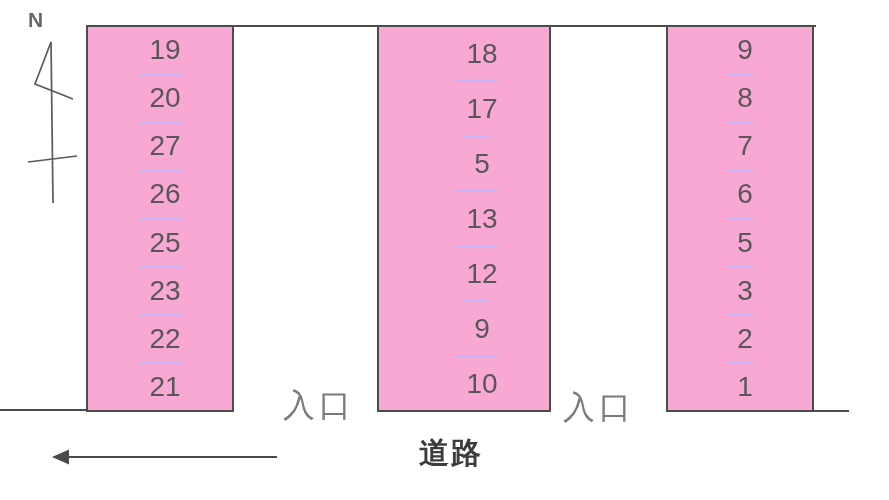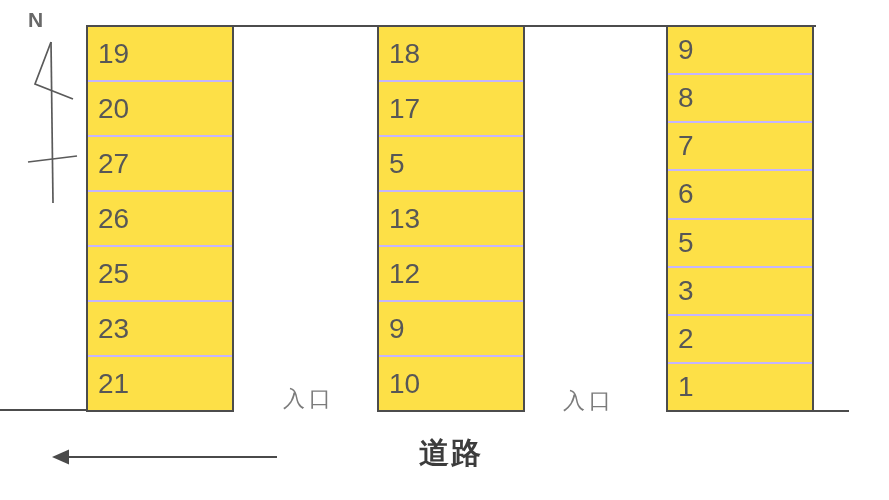--- a/index.html
+++ b/index.html
@@ -12,26 +12,27 @@
   }
   .stage { position: absolute; inset: 0; }
 
   
   .col {
     position: absolute;
     top: 25px;
     width: 144px;   
     height: 383px;  
     border: 2px solid #4c4c4c;
-    background: #fde047;
+    background: #f9a8d4;
     display: flex;
     flex-direction: column;
+    align-items: center;
   }
   .col-west   { left: 86px; }
-  .col-center { left: 377px; }
+  .col-center { left: 377px; padding-left: 26px; }
   .col-east   { left: 666px; }
 
   .cell {
     flex: 1;
     display: flex;
     align-items: center;
     padding-left: 10px;
     font-size: 28px;
     color: #575757;
   }
@@ -46,21 +47,21 @@
   }
 
   
   .ground { position: absolute; height: 2px; background: #4c4c4c; }
   .ground-left  { left: 0;     top: 409px; width: 88px; }
   .ground-right { left: 812px; top: 410px; width: 37px; }
 
   
   .entrance {
     position: absolute;
-    font-size: 22px;
+    font-size: 32px;
     color: #7b7b7b;
     letter-spacing: 4px;
     white-space: nowrap;
   }
   .entrance-left  { left: 283px; top: 384px; }
   .entrance-right { left: 563px; top: 386px; }
 
   
   .road-label {
     position: absolute;
@@ -98,20 +99,21 @@
 
   <div class="topline"></div>
 
   <div class="col col-west">
     <div class="cell">19</div>
     <div class="cell">20</div>
     <div class="cell">27</div>
     <div class="cell">26</div>
     <div class="cell">25</div>
     <div class="cell">23</div>
+    <div class="cell">22</div>
     <div class="cell">21</div>
   </div>
 
   <div class="col col-center">
     <div class="cell">18</div>
     <div class="cell">17</div>
     <div class="cell">5</div>
     <div class="cell">13</div>
     <div class="cell">12</div>
     <div class="cell">9</div>

